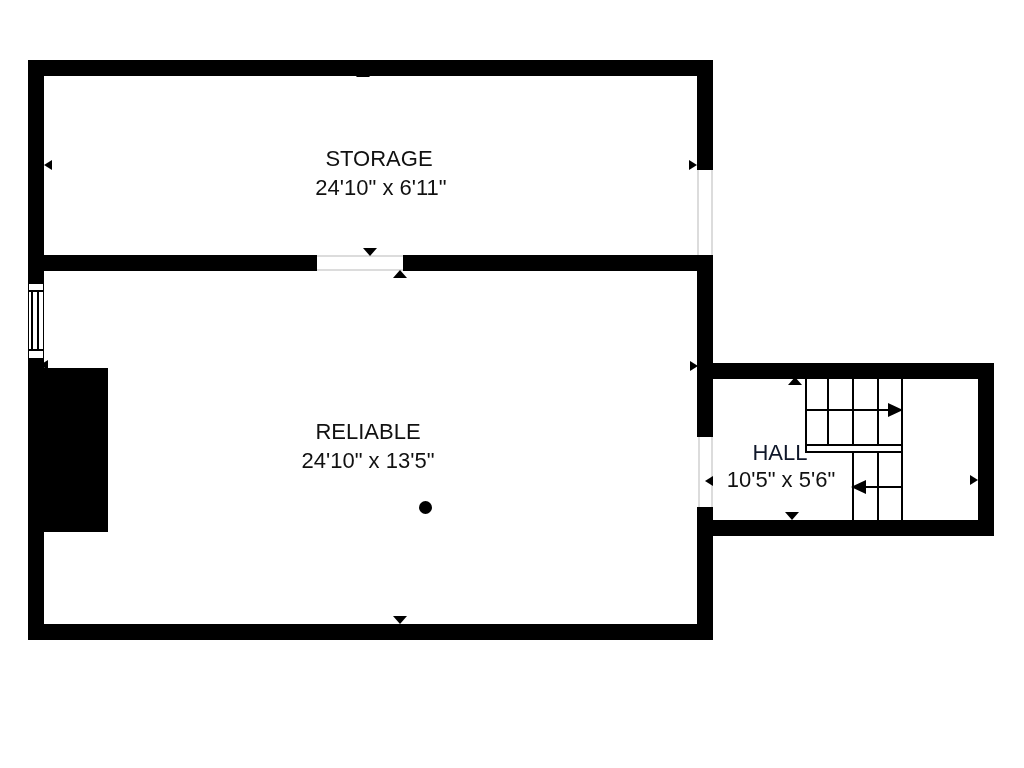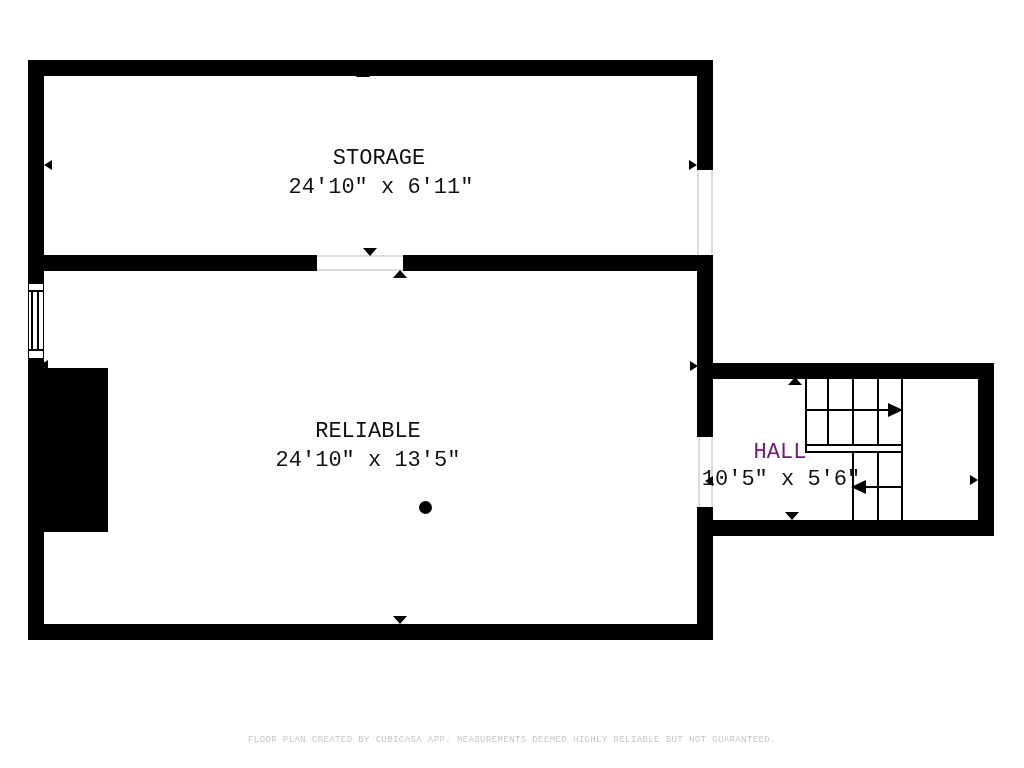--- a/index.html
+++ b/index.html
@@ -1,17 +1,17 @@
 <!DOCTYPE html>
 <html><head>
 <meta charset="utf-8">
 <style>
   html,body{margin:0;padding:0;background:#fff;}
   #canvas{position:relative;width:1024px;height:768px;background:#fff;overflow:hidden;
-          font-family:Liberation Mono, monospace;}
+          font-family:Liberation Sans, sans-serif;}
   .wall{position:absolute;background:#000;}
   .room-label{position:absolute;transform:translateX(-50%);color:#111;font-size:22px;
               line-height:1;white-space:nowrap;text-align:center;}
   .room-dims{position:absolute;transform:translateX(-50%);color:#111;font-size:22px;
              line-height:1;white-space:nowrap;text-align:center;}
   .footer{position:absolute;left:0;right:0;top:735px;text-align:center;font-size:9px;
           letter-spacing:.4px;}
   .sline{position:absolute;background:#000;}
   .oline{position:absolute;background:#dcdcdc;}
   .tri{position:absolute;width:0;height:0;}
@@ -96,18 +96,17 @@
   <div class="tri tri-down" style="left:785px;top:512px;"></div>
 
   <div class="column-dot"></div>
 
   <div class="room-label" style="left: 379px; top: 148px; color: rgb(17, 17, 17);">STORAGE</div>
   <div class="room-dims" style="left: 381px; top: 177px; color: rgb(17, 17, 17);">24'10" x 6'11"</div>
 
   <div class="room-label" style="left: 368px; top: 421px; color: rgb(17, 17, 17);">RELIABLE</div>
   <div class="room-dims" style="left: 368px; top: 450px; color: rgb(17, 17, 17);">24'10" x 13'5"</div>
 
-  <div class="room-label" style="left: 780px; top: 442px; color: #701a75;">HALL</div>
+  <div class="room-label" style="left: 780px; top: 442px; color: #0f172a;">HALL</div>
   <div class="room-dims" style="left: 781px; top: 469px; color: rgb(17, 17, 17);">10'5" x 5'6"</div>
 
-  <div class="footer" style="color: rgb(198, 198, 198);">FLOOR PLAN CREATED BY CUBICASA APP. MEASUREMENTS DEEMED HIGHLY RELIABLE BUT NOT GUARANTEED.</div>
 
 </div>
 
 </body></html>

